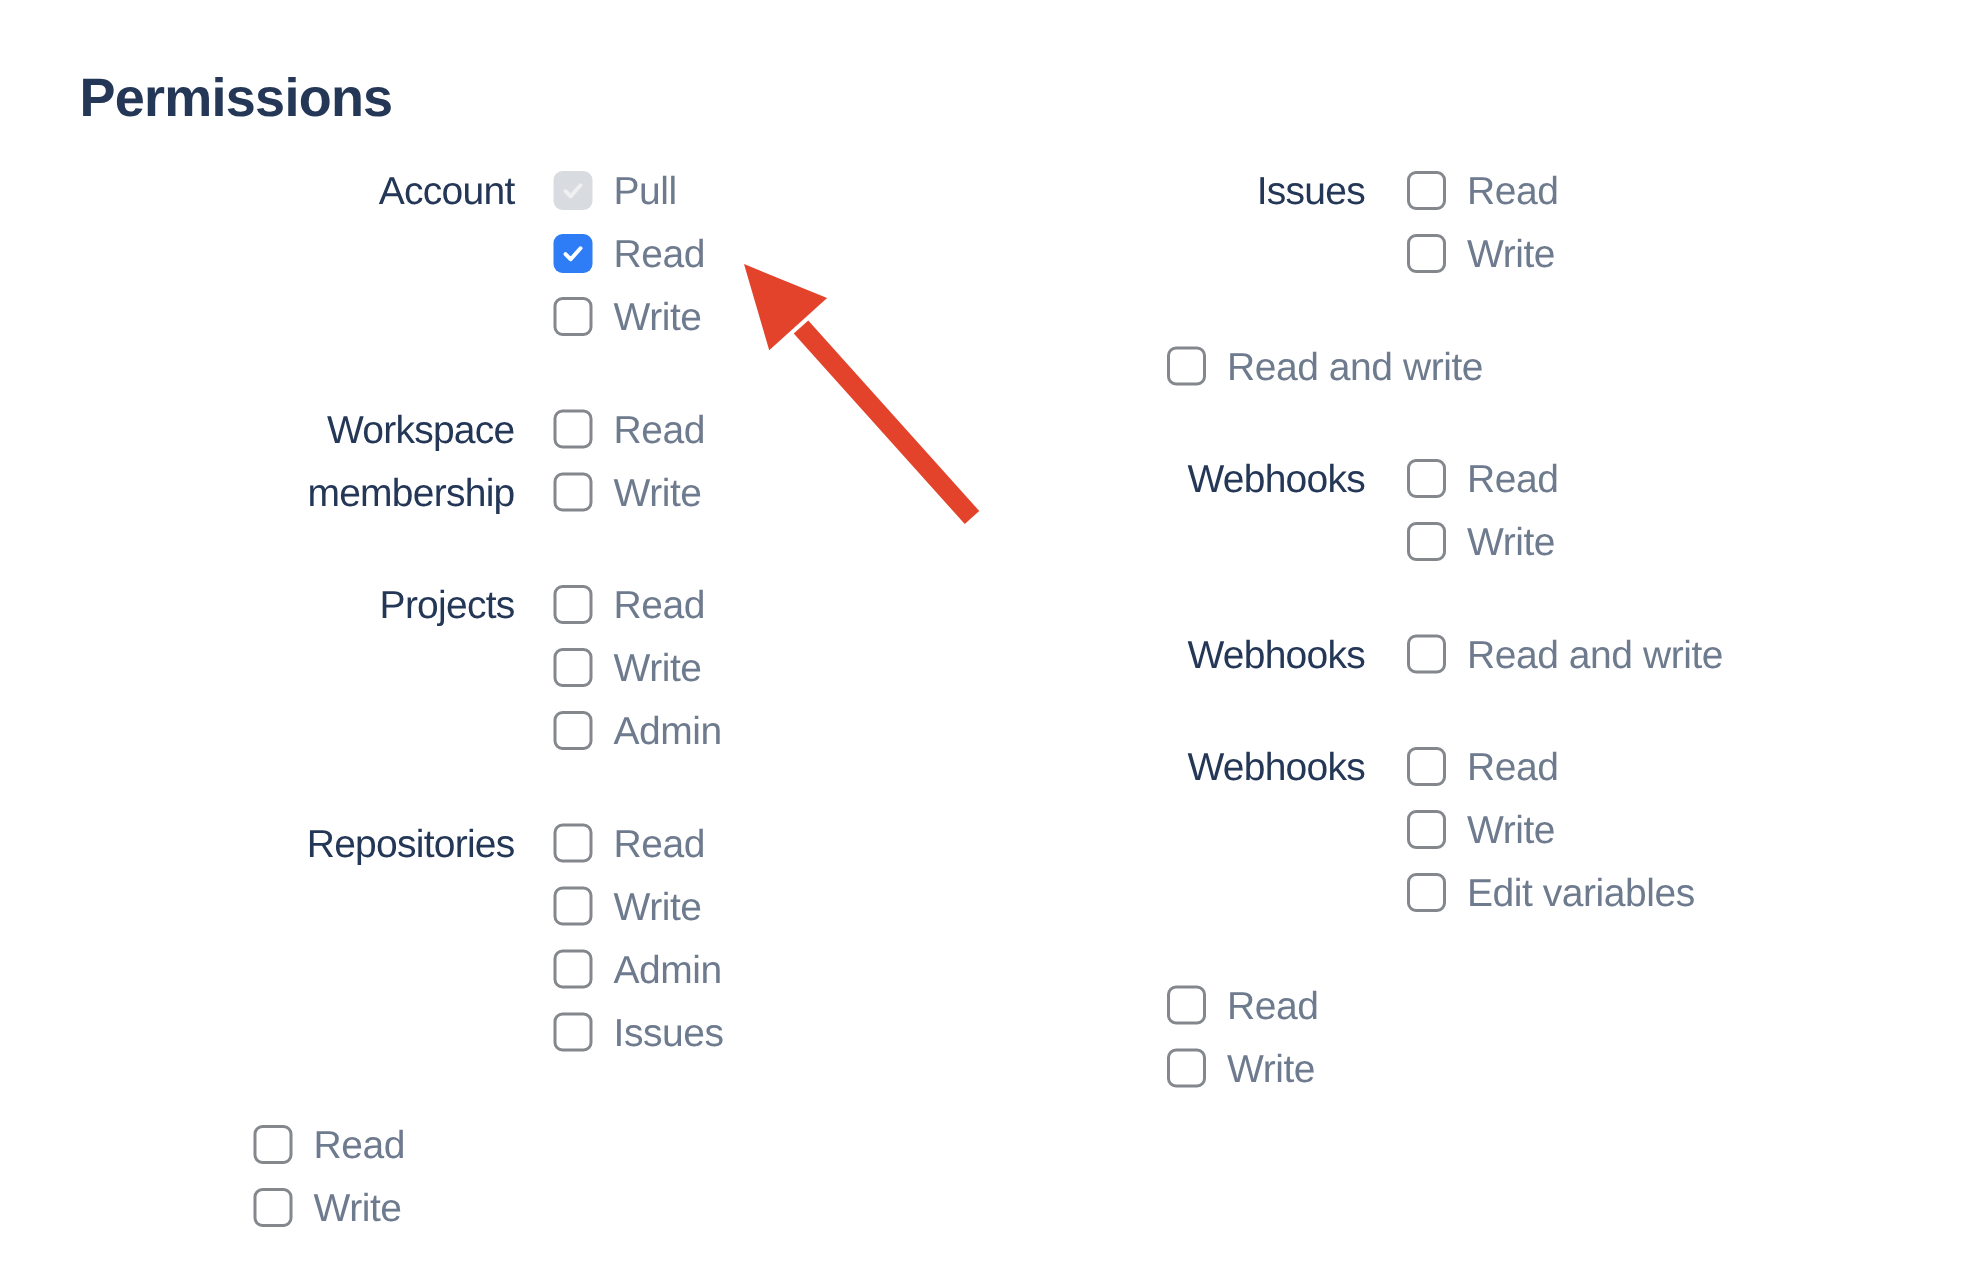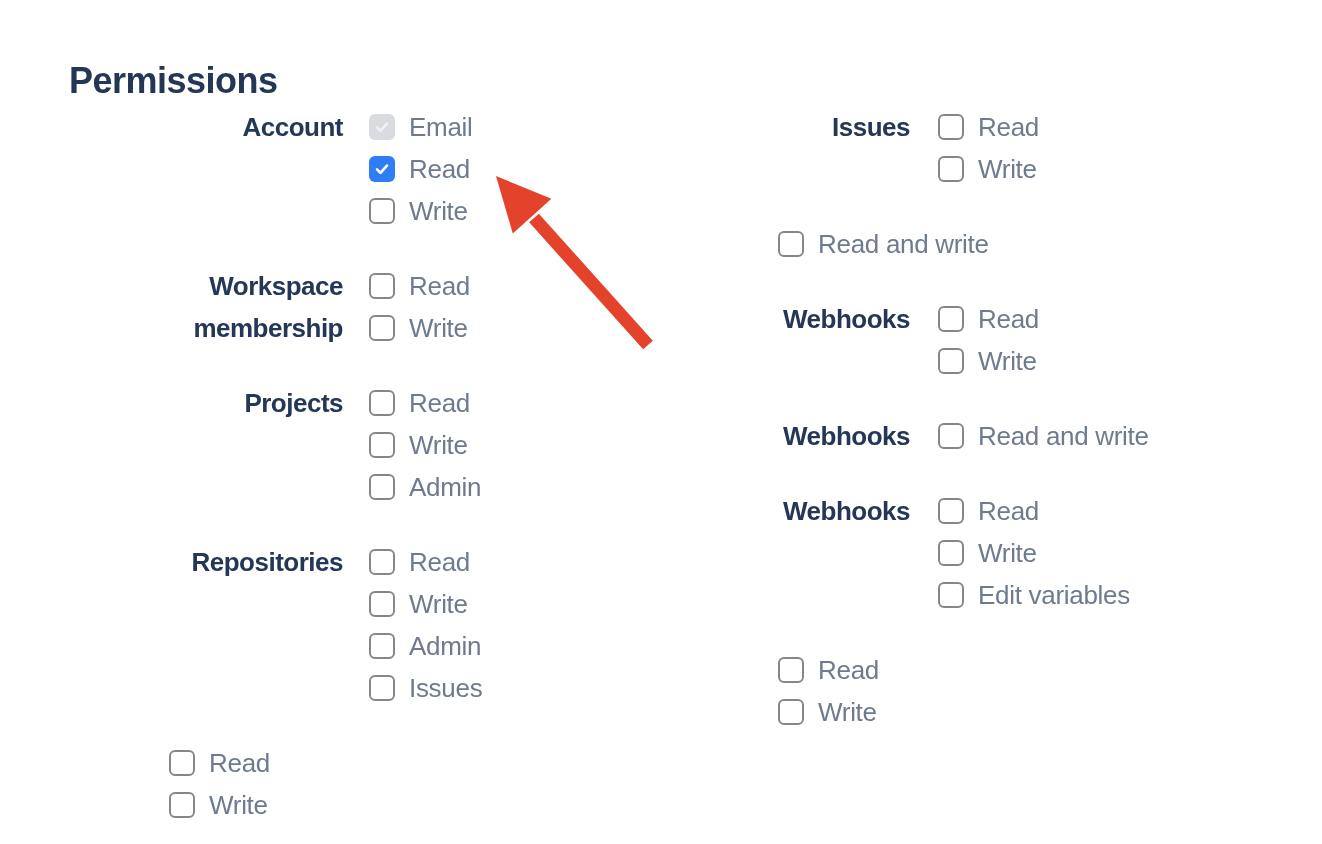--- a/index.html
+++ b/index.html
@@ -6,35 +6,35 @@
   html, body { margin: 0; padding: 0; }
   body {
     width: 1322px; height: 844px;
     background: #ffffff;
     font-family: "Liberation Sans", sans-serif;
     overflow: hidden;
   }
   .stage { position: relative; width: 1322px; height: 844px; }
 
   .heading {
-    position: absolute; left: 53px; top: 44px; margin: 16px;
+    position: absolute; left: 53px; top: 44px; margin: 0;
     font-size: 36px; font-weight: bold; letter-spacing: -0.5px;
     color: var(--heading_text);
     line-height: 42px;
   }
 
   .col { position: absolute; top: 106px; }
   .col-left  { left: 143px; }
   .col-right { left: 750px; }
 
   .perm-group { display: flex; margin-bottom: 33px; }
 
   .group-label {
     flex: none; text-align: right;
-    font-size: 26px; font-weight: bold; letter-spacing: -0.5px;
+    font-size: 26px; font-weight: normal; letter-spacing: -0.5px;
     line-height: 42px; color: var(--group_label_text);
   }
   .col-left  .group-label { width: 200px; }
   .col-right .group-label { width: 160px; }
 
   .options { flex: none; }
   .col-left  .options { margin-left: 26px; }
   .col-right .options { margin-left: 28px; }
 
   .opt-row {
@@ -77,21 +77,21 @@
   <div class="col col-left" id="col-left">
       <div class="perm-group">
         <div class="group-label">Account</div>
         <div class="options">
           <label class="opt-row disabled">
             <span class="checkbox checked-disabled" role="checkbox" aria-checked="true" aria-disabled="true">
               <svg viewBox="0 0 26 26">
                 <path d="M6.5 13.5 L11 18 L19.5 8.5" fill="none" stroke="currentColor" stroke-width="3.4" stroke-linecap="round" stroke-linejoin="round"></path>
               </svg>
             </span>
-            <span class="opt-label">Email</span>
+            <span class="opt-label">Pull</span>
           </label>
           <label class="opt-row">
             <span class="checkbox checked" role="checkbox" aria-checked="true">
               <svg viewBox="0 0 26 26">
                 <path d="M6.5 13.5 L11 18 L19.5 8.5" fill="none" stroke="currentColor" stroke-width="3.4" stroke-linecap="round" stroke-linejoin="round"></path>
               </svg>
             </span>
             <span class="opt-label">Read</span>
           </label>
           <label class="opt-row">

